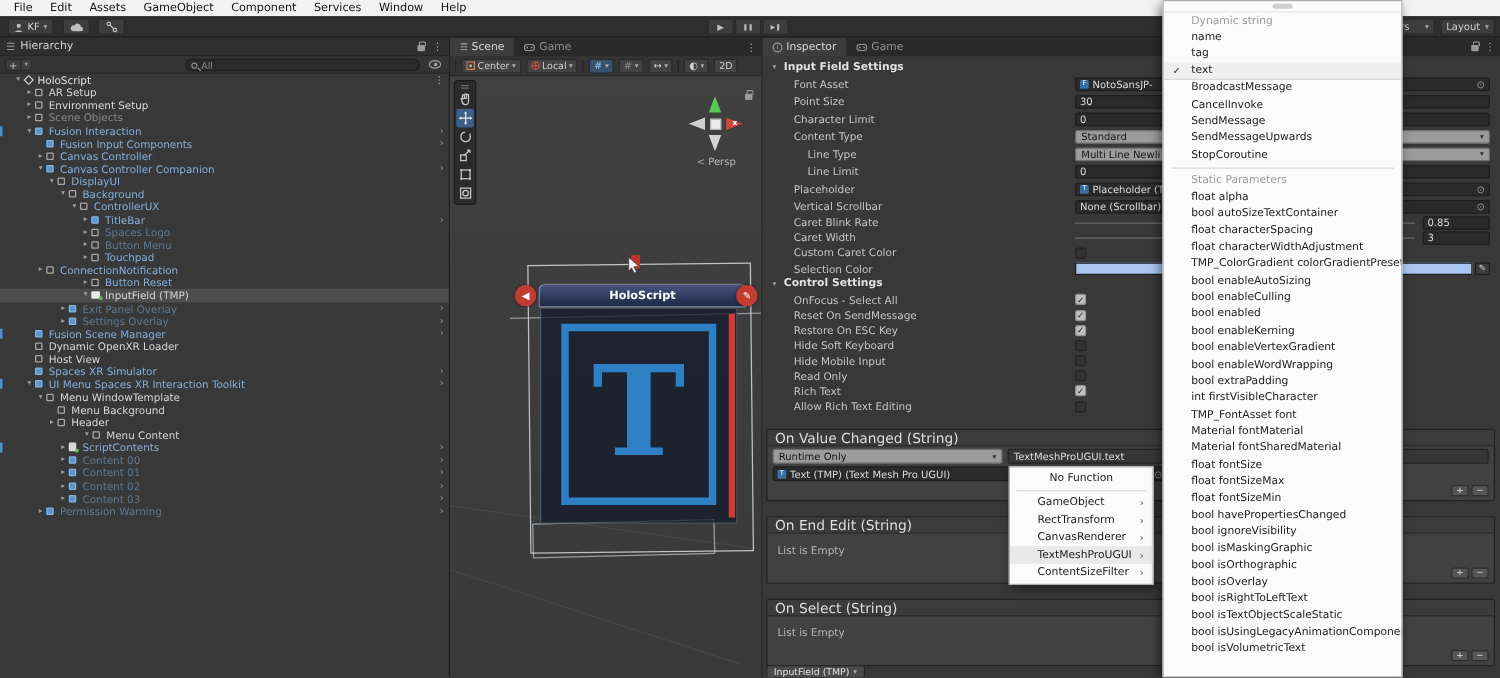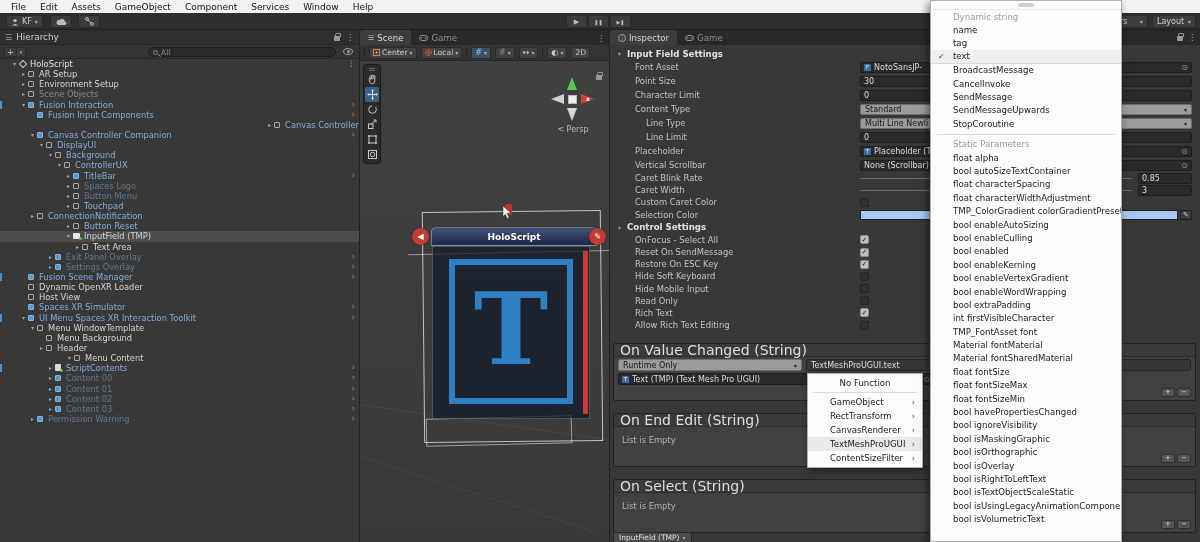--- a/index.html
+++ b/index.html
@@ -100,21 +100,21 @@
   .f-check{width:9px;height:9px;border-radius:2px;display:flex;align-items:center;justify-content:center;font-size:7px}
   .f-check.off{background:#323232;border:1px solid #252525}
   .f-check.on{background:#bfbfbf;border:1px solid #8f8f8f;color:#1a1a1a}
   .sl-track{flex:1;height:1px;background:#6a6a6a;position:relative;margin-right:6px}
   .sl-thumb{position:absolute;top:-3px;width:6px;height:7px;background:#9a9a9a;border-radius:2px}
   .sl-val{width:54px;height:11px;background:#2a2a2a;border:1px solid #1e1e1e;border-radius:2px;color:#dcdcdc;font-size:8px;display:flex;align-items:center;padding:0 3px}
   .colorwrap{flex:1;display:flex;align-items:center;gap:2px}
   .swatch{flex:1;height:10px;border:1px solid #1e1e1e}
   .penbox{width:12px;height:10px;background:#3d3d3d;border:1px solid #1e1e1e;color:#cfcfcf;font-size:7px;display:flex;align-items:center;justify-content:center}
   .evt{margin:12px 4px 0 3px;border:1px solid #232323;background:#414141;border-radius:2px}
-  .evt-h{height:13px;background:#3b3b3b;border-bottom:1px solid #2c2c2c;display:flex;align-items:center;padding:0 6px;font-size:14px;color:#dedede}
+  .evt-h{height:13px;background:#3b3b3b;border-bottom:1px solid #2c2c2c;display:flex;align-items:center;padding:0 6px;font-size:11px;color:#dedede}
   .evt-body{padding:2px 4px 0 4px}
   .evt-row{display:flex;gap:4px;margin-bottom:2px}
   .evt-drop{width:184px;height:12px;background:#9b9b9b;border:1px solid #6f6f6f;border-radius:2px;font-size:8px;color:#161616;display:flex;align-items:center;padding:0 4px}
   .evt-drop .caret{margin-left:auto;color:#2a2a2a}
   .evt-fn{flex:1;height:12px;background:#373737;border:1px solid #262626;border-radius:2px;font-size:8px;color:#dcdcdc;display:flex;align-items:center;padding:0 4px;white-space:nowrap;overflow:hidden}
   .evt-obj{width:316px;height:12px;background:#2a2a2a;border:1px solid #1e1e1e;border-radius:2px;font-size:8px;color:#dcdcdc;display:flex;align-items:center;gap:3px;padding:0 3px;white-space:nowrap;overflow:hidden}
   .evt-empty{height:26px;display:flex;align-items:center;padding-left:8px;font-size:8.4px;color:#b5b5b5}
   .evt-foot{height:13px;display:flex;align-items:center;justify-content:flex-end;gap:2px;padding:0 4px 2px 0}
   .pmbtn{width:14px;height:9px;background:#555;border:1px solid #2e2e2e;border-radius:2px;color:#ddd;font-size:7px;display:flex;align-items:center;justify-content:center;line-height:1}
   .bottomtab{position:absolute;left:3px;bottom:0;height:10px;background:#4a4a4a;border:1px solid #272727;border-bottom:none;border-radius:2px 2px 0 0;display:flex;align-items:center;gap:3px;padding:0 5px;font-size:7.5px;color:#e0e0e0;z-index:4}
@@ -253,21 +253,21 @@
         <span class="chev">›</span>
       </div>
       <div class="trow" style="padding-left: 28px; text-align: right;">
         <span class="arr"></span>
         <span class="ic ic-prefab">
           <i></i>
         </span>
         <span class="lbl c-prefab">Fusion Input Components</span>
         <span class="chev">›</span>
       </div>
-      <div class="trow" style="padding-left: 28px; justify-content: flex-end;">
+      <div class="trow" style="padding-left: 28px;">
         <span class="arr">▸</span>
         <span class="ic ic-cube">
           <i></i>
         </span>
         <span class="lbl c-prefab">Canvas Controller</span>
       </div>
       <div class="trow" style="padding-left: 28px;">
         <span class="arr">▾</span>
         <span class="ic ic-prefab">
           <i></i>
@@ -338,27 +338,20 @@
           <i></i>
         </span>
         <span class="lbl c-prefab">Button Reset</span>
       </div>
       <div class="trow sel" style="padding-left: 64px;">
         <span class="arr">▾</span>
         <span class="ic ic-inputfield">
           <i></i>
         </span>
         <span class="lbl c-normal">InputField (TMP)</span>
-      </div>
-      <div class="trow" style="padding-left: 73px;">
-        <span class="arr">▸</span>
-        <span class="ic ic-cube">
-          <i></i>
-        </span>
-        <span class="lbl c-normal">Text Area</span>
       </div>
       <div class="trow" style="padding-left: 46px;">
         <span class="arr">▸</span>
         <span class="ic ic-prefab">
           <i></i>
         </span>
         <span class="lbl c-prefab-dim">Exit Panel Overlay</span>
         <span class="chev">›</span>
       </div>
       <div class="trow" style="padding-left: 46px;">

